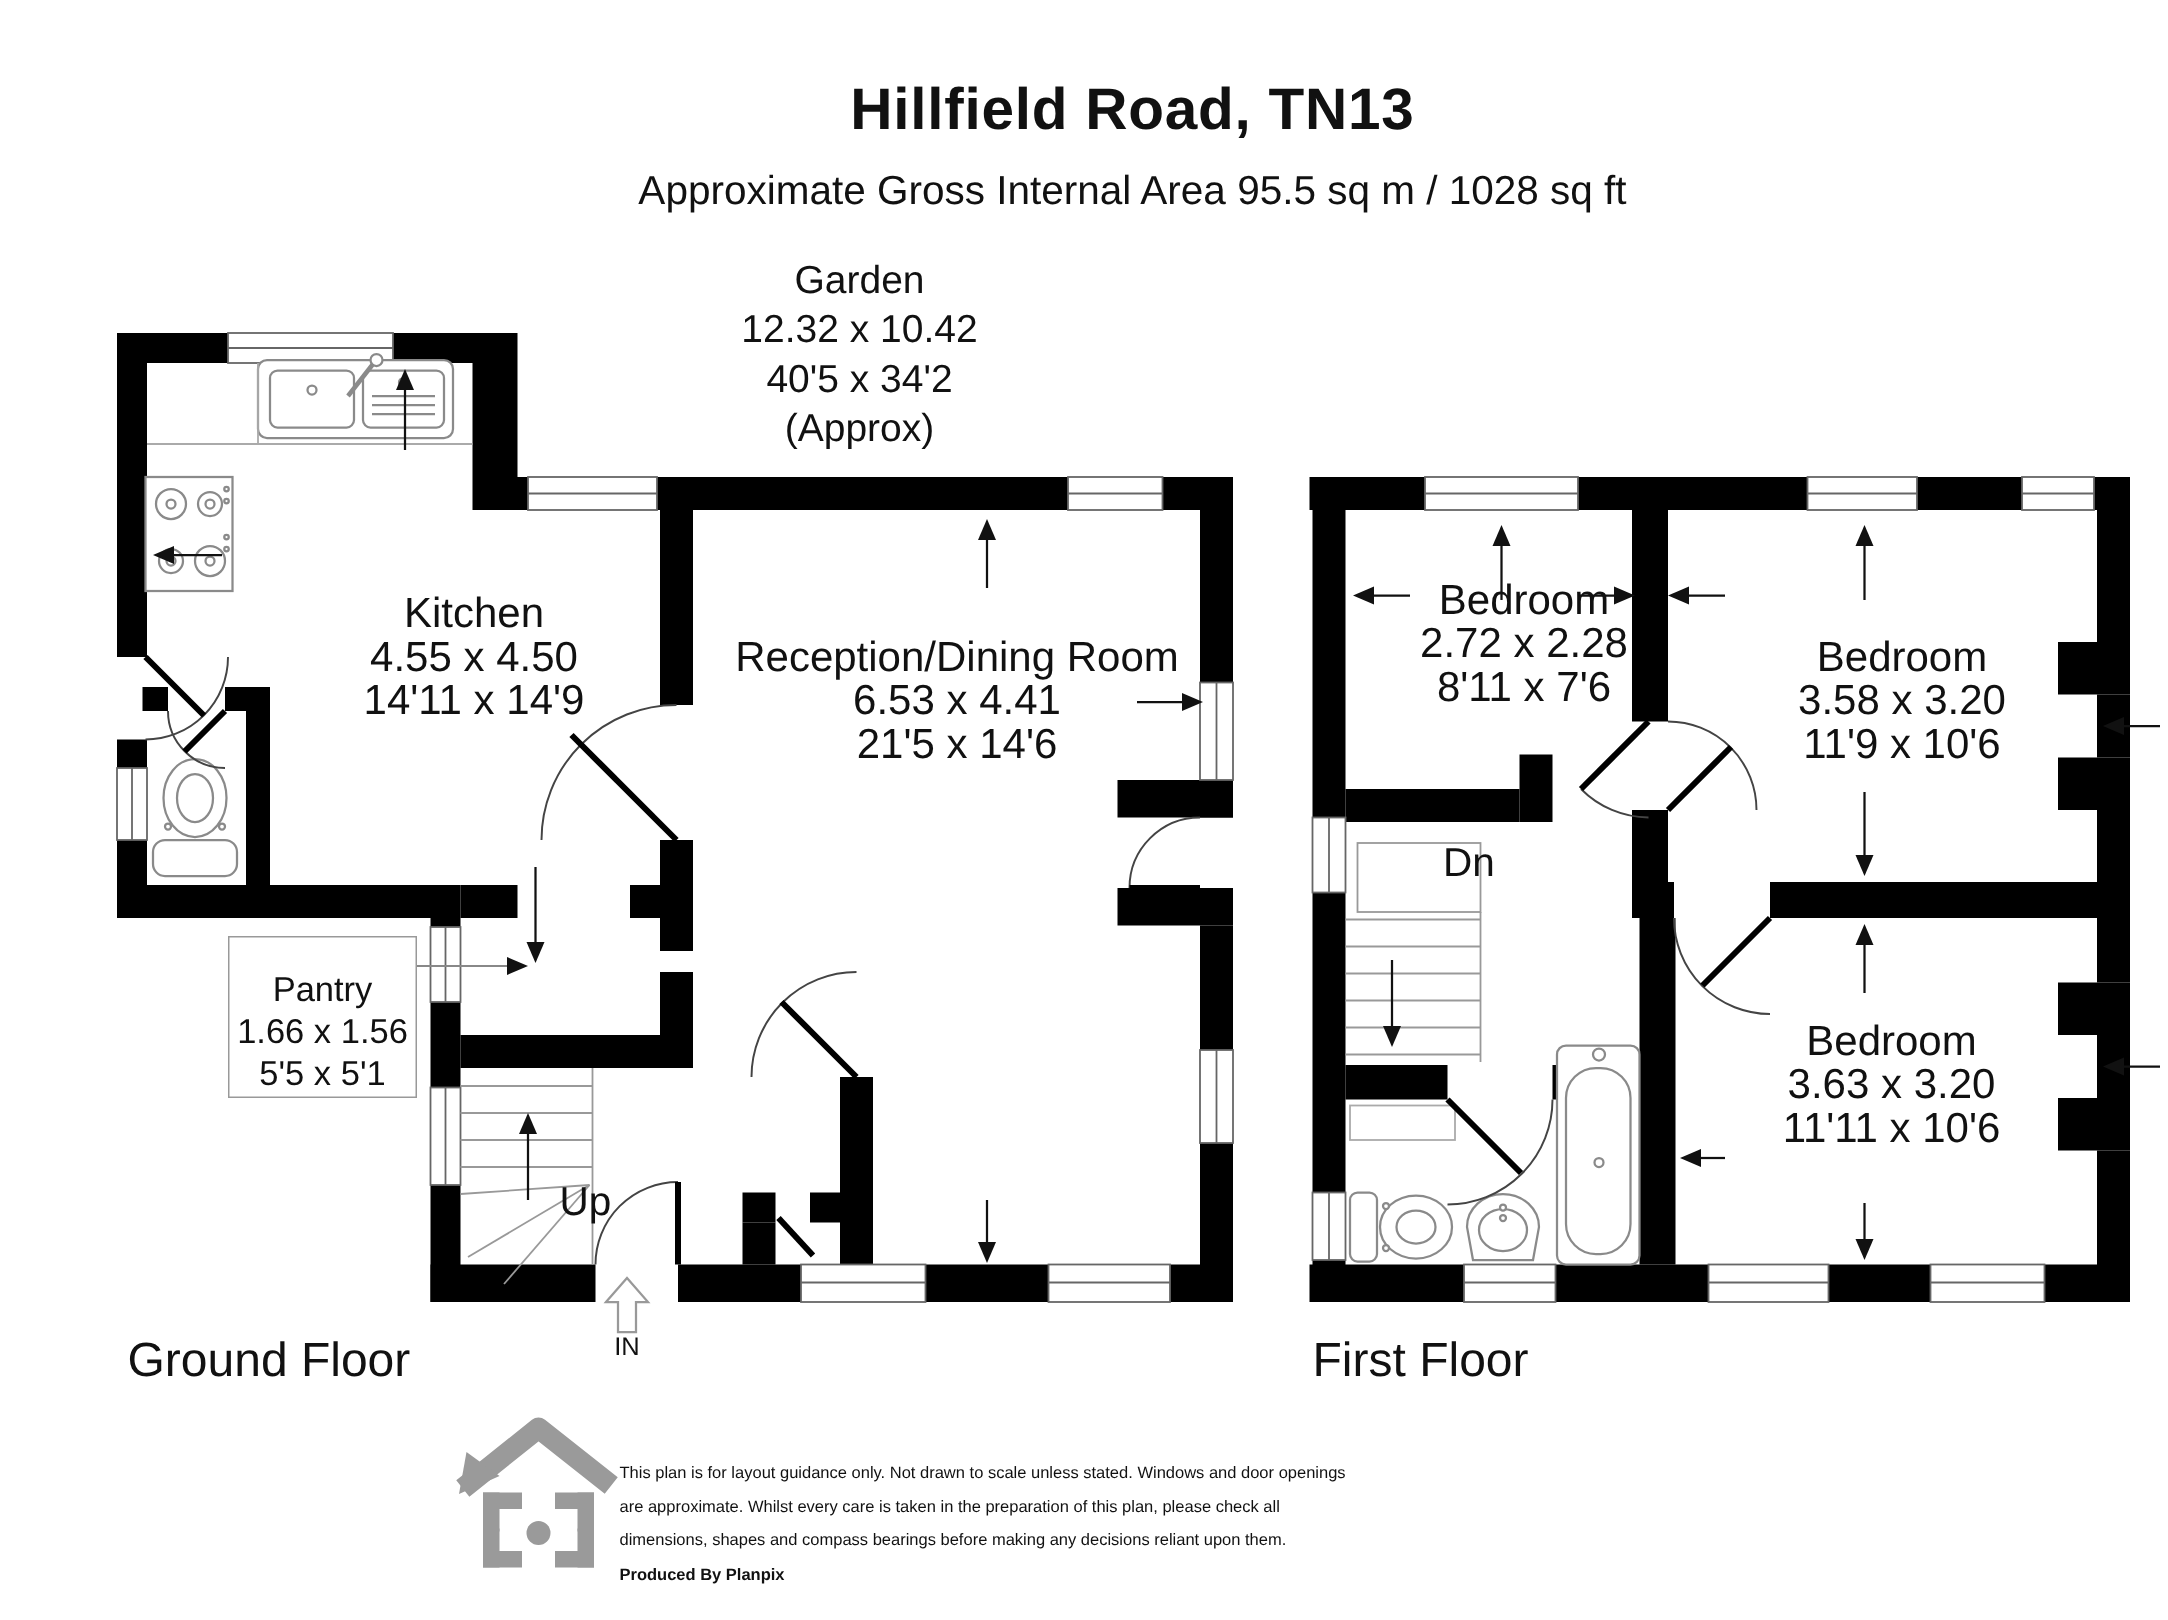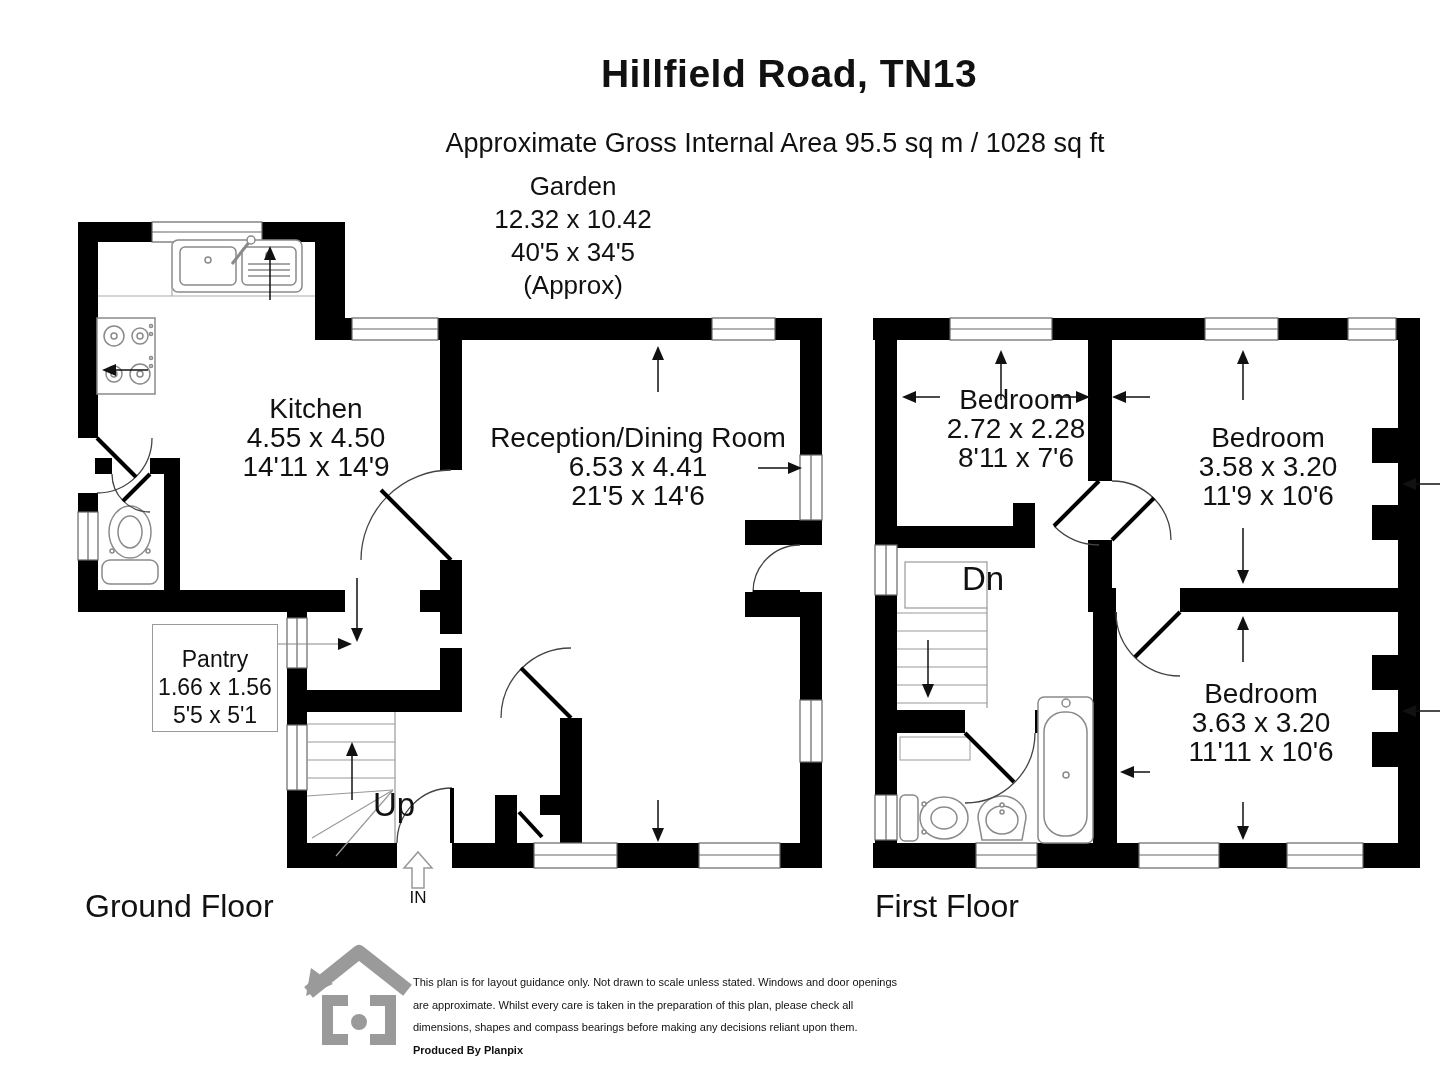--- a/index.html
+++ b/index.html
@@ -5,21 +5,21 @@
   html,body{margin:0;padding:0;background:#fff;}
   .canvas{position:relative;width:1445px;height:1080px;background:#ffffff;
           font-family:"Liberation Sans",sans-serif;color:#111;overflow:hidden;}
   svg.plan{position:absolute;left:0;top:0;}
   .lbl{position:absolute;transform:translateX(-50%);text-align:center;white-space:nowrap;}
   .title{font-size:39px;font-weight:bold;letter-spacing:0.5px;}
   .subtitle{font-size:27px;}
   .gardenlbl{font-size:26px;line-height:33px;margin-left:16px;}
   .roomlbl{font-size:28px;line-height:29px;margin-left:16px;}
   .floorlbl{position:absolute;font-size:32px;font-weight:normal;white-space:nowrap;}
-  .stairlbl{position:absolute;font-size:33px;white-space:nowrap;}
+  .stairlbl{position:absolute;font-size:27px;white-space:nowrap;}
   .inlbl{font-size:17px;}
   .pantrybox{position:absolute;left:152px;top:624px;width:124px;height:86px;
              background:#fff;border:1px solid #999;font-size:23px;line-height:28px;
              text-align:center;padding-top:20px;z-index:5;}
   .footer-text{position:absolute;left:413px;top:947px;font-size:11px;line-height:22.5px;margin-top:24px;}
   .footer-text .pby{font-weight:bold;}
 </style>
 </head>
 <body>
 
@@ -352,27 +352,27 @@
       <rect x="370" y="995" width="26" height="11"></rect>
         <rect x="385" y="995" width="11" height="26"></rect>
       <rect x="322" y="1034" width="26" height="11"></rect>
         <rect x="322" y="1019" width="11" height="26"></rect>
       <rect x="370" y="1034" width="26" height="11"></rect>
         <rect x="385" y="1019" width="11" height="26"></rect>
       <circle cx="359" cy="1022" r="8"></circle>
     </g>
   </svg>
 
-  <div class="lbl title" style="left:789px;top:52px;">Hillfield Road, TN13</div>
-  <div class="lbl subtitle" style="left:755px;top:128px;margin-left:20px;">Approximate Gross Internal Area  95.5 sq m / 1028 sq ft</div>
+  <div class="lbl title" style="left:755px;top:52px;">Hillfield Road, TN13</div>
+  <div class="lbl subtitle" style="left:755px;top:112px;">Approximate Gross Internal Area  95.5 sq m / 1028 sq ft</div>
 
   <div class="lbl gardenlbl" style="left:557px;top:170px;">
     <div>Garden</div>
     <div>12.32 x 10.42</div>
-    <div>40'5 x 34'5</div>
+    <div>40'5 x 34'2</div>
     <div>(Approx)</div>
   </div>
 
   <div class="lbl roomlbl" style="left:300px;top:394px;">
     <div>Kitchen</div>
     <div>4.55 x 4.50</div>
     <div>14'11 x 14'9</div>
   </div>
 
   <div class="lbl roomlbl" style="left:622px;top:423px;">

